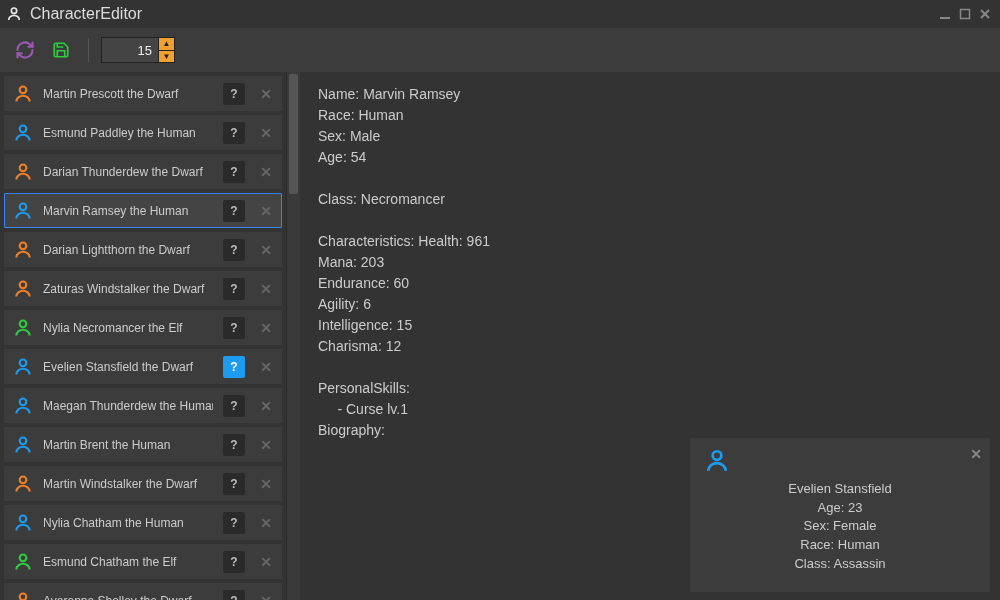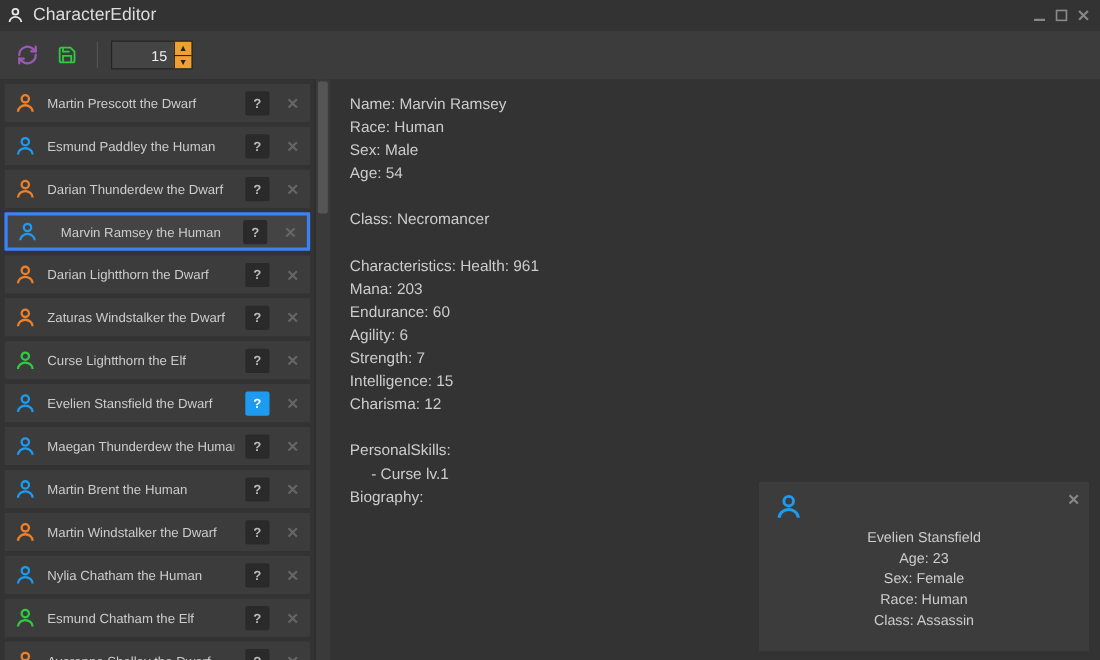--- a/index.html
+++ b/index.html
@@ -86,23 +86,22 @@
     height: 35px;
     background: #3c3c3c;
     margin-bottom: 4px;
     display:flex; align-items:center;
     padding: 0 4px 0 8px;
     gap: 10px;
     border: 1px solid transparent;
     border-radius: 1px;
   }
   .item.selected {
-    border: 3px solid #3b82f6;
+    border: 1px solid #3b82f6;
     background: #444;
-    text-align: center;
   }
   .item .char-icon { flex-shrink:0; display:flex; }
   .item .char-name { flex:1; font-size: 12px; color: #ccc; white-space:nowrap; overflow:hidden; }
   .qbtn {
     width: 22px; height: 22px;
     background: #2a2a2a;
     color: #bbb;
     font-size: 12px; font-weight: bold;
     display:flex; align-items:center; justify-content:center;
     border-radius: 2px;
@@ -286,21 +285,21 @@
           <span class="qbtn">?</span>
           <span class="xbtn">✕</span>
         </div>
         <div class="item">
           <span class="char-icon">
             <svg class="person" width="20" height="20" viewBox="0 0 24 24" fill="none" stroke="#2ecc40" stroke-width="2.5">
               <circle cx="12" cy="7" r="4"></circle>
               <path d="M4 21c0-4 4-7 8-7s8 3 8 7"></path>
             </svg>
           </span>
-          <span class="char-name">Curse Lightthorn the Elf</span>
+          <span class="char-name">Nylia Necromancer the Elf</span>
           <span class="qbtn">?</span>
           <span class="xbtn">✕</span>
         </div>
         <div class="item">
           <span class="char-icon">
             <svg class="person" width="20" height="20" viewBox="0 0 24 24" fill="none" stroke="#1d9bf0" stroke-width="2.5">
               <circle cx="12" cy="7" r="4"></circle>
               <path d="M4 21c0-4 4-7 8-7s8 3 8 7"></path>
             </svg>
           </span>
@@ -385,21 +384,20 @@
     <div class="line"><span>Race:</span> <span>Human</span></div>
     <div class="line"><span>Sex:</span> <span>Male</span></div>
     <div class="line"><span>Age:</span> <span>54</span></div>
     <div class="line">&nbsp;</div>
     <div class="line"><span>Class:</span> <span>Necromancer</span></div>
     <div class="line">&nbsp;</div>
     <div class="line"><span>Characteristics:</span> <span>Health:</span> <span>961</span></div>
     <div class="line"><span>Mana:</span> <span>203</span></div>
     <div class="line"><span>Endurance:</span> <span>60</span></div>
     <div class="line"><span>Agility:</span> <span>6</span></div>
-    <div class="line"><span>Strength:</span> <span>7</span></div>
     <div class="line"><span>Intelligence:</span> <span>15</span></div>
     <div class="line"><span>Charisma:</span> <span>12</span></div>
     <div class="line">&nbsp;</div>
     <div class="line">PersonalSkills:</div>
     <div id="skills">
         <div class="line">     - Curse lv.1</div>
       </div>
     <div class="line">Biography:</div>
 
     <div class="popup">

